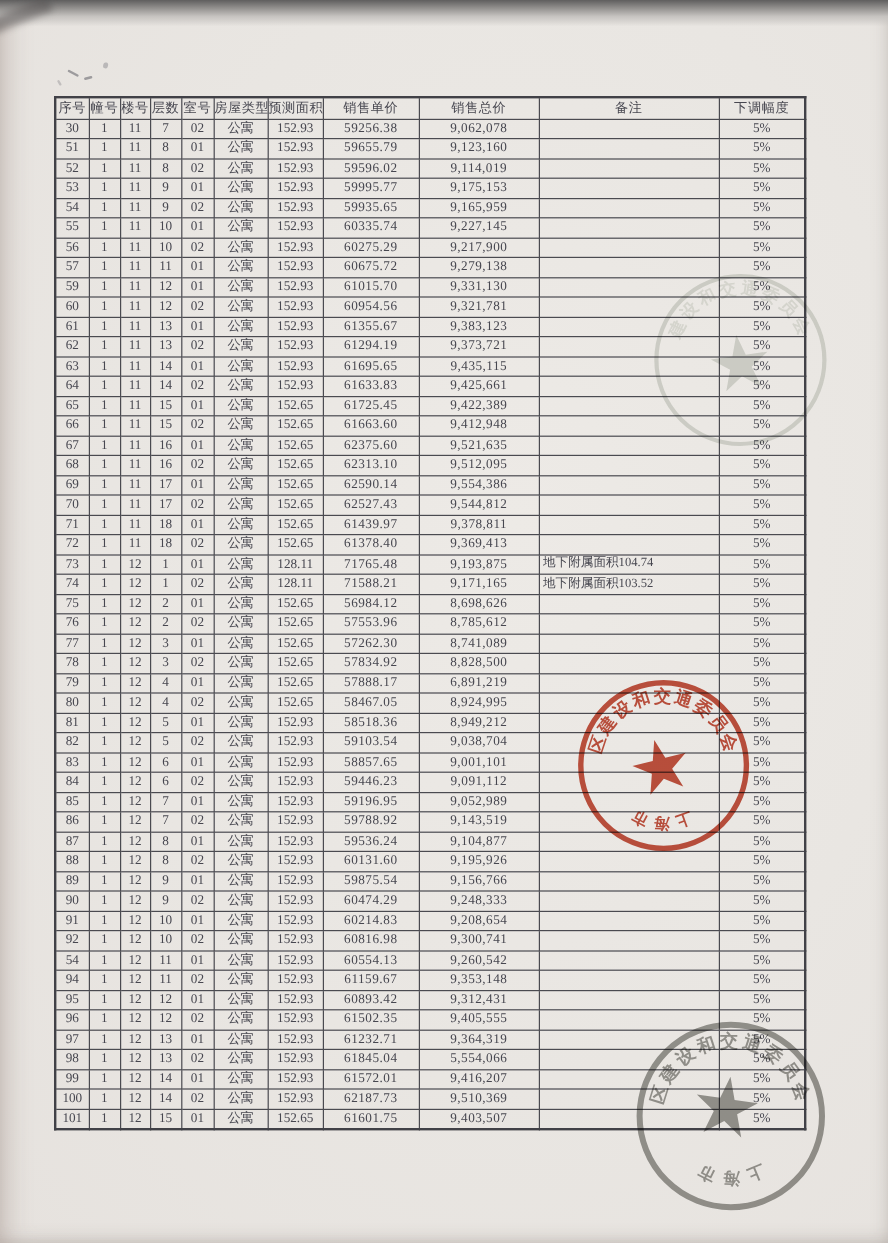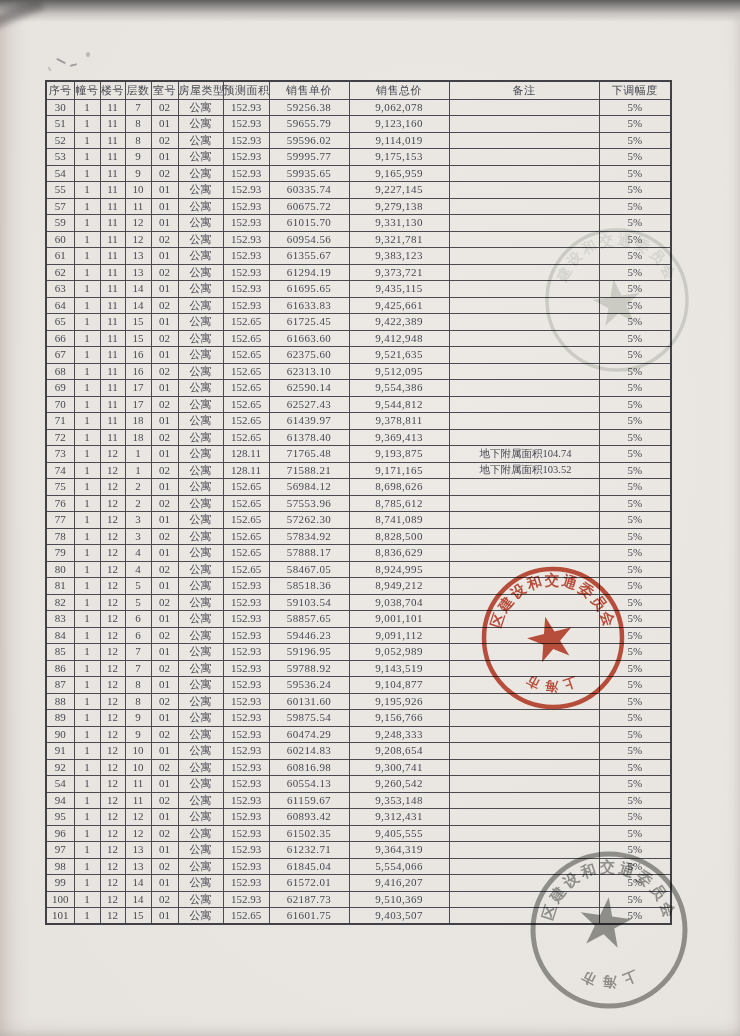--- a/index.html
+++ b/index.html
@@ -25,21 +25,21 @@
 
   table{position:absolute;left:45px;top:80px;width:625px;
     border-collapse:collapse;table-layout:fixed;
     font-size:11px;line-height:1;color:#474750;}
   th,td{border:1px solid #4a4a50;text-align:center;padding:0;
     overflow:hidden;white-space:nowrap;font-weight:normal;}
   table{border:2px solid #414147;}
   thead tr{height:18px;margin-left:37px;}
   tbody tr{height:16.5px;}
   th{font-size:11px;letter-spacing:.5px;}
-  td.c9{text-align:center;padding-left:3px;font-size:10.5px;}
+  td.c9{text-align:left;padding-left:3px;font-size:10.5px;}
   td.c7,td.c8{letter-spacing:.4px;}
 
   .stamp{position:absolute;mix-blend-mode:multiply;pointer-events:none;}
   .stamp-faint{left:507px;top:190px;opacity:.34;}
   .stamp-red{left:443px;top:528px;opacity:.88;}
   .stamp-gray{left:497px;top:818px;opacity:.82;}
   svg text{font-family:"Liberation Serif","DejaVu Serif",serif;font-weight:bold;}
 </style>
 </head>
 <body>
@@ -154,20 +154,33 @@
         <td class="c3">10</td>
         <td class="c4">01</td>
         <td class="c5">公寓</td>
         <td class="c6">152.93</td>
         <td class="c7">60335.74</td>
         <td class="c8">9,227,145</td>
         <td class="c9"></td>
         <td class="c10">5%</td>
       </tr>
       <tr>
+        <td class="c0">56</td>
+        <td class="c1">1</td>
+        <td class="c2">11</td>
+        <td class="c3">10</td>
+        <td class="c4">02</td>
+        <td class="c5">公寓</td>
+        <td class="c6">152.93</td>
+        <td class="c7">60275.29</td>
+        <td class="c8">9,217,900</td>
+        <td class="c9"></td>
+        <td class="c10">5%</td>
+      </tr>
+      <tr>
         <td class="c0">57</td>
         <td class="c1">1</td>
         <td class="c2">11</td>
         <td class="c3">11</td>
         <td class="c4">01</td>
         <td class="c5">公寓</td>
         <td class="c6">152.93</td>
         <td class="c7">60675.72</td>
         <td class="c8">9,279,138</td>
         <td class="c9"></td>
@@ -435,21 +448,21 @@
       </tr>
       <tr>
         <td class="c0">79</td>
         <td class="c1">1</td>
         <td class="c2">12</td>
         <td class="c3">4</td>
         <td class="c4">01</td>
         <td class="c5">公寓</td>
         <td class="c6">152.65</td>
         <td class="c7">57888.17</td>
-        <td class="c8">8,836,629</td>
+        <td class="c8">6,891,219</td>
         <td class="c9"></td>
         <td class="c10">5%</td>
       </tr>
       <tr>
         <td class="c0">80</td>
         <td class="c1">1</td>
         <td class="c2">12</td>
         <td class="c3">4</td>
         <td class="c4">02</td>
         <td class="c5">公寓</td>

